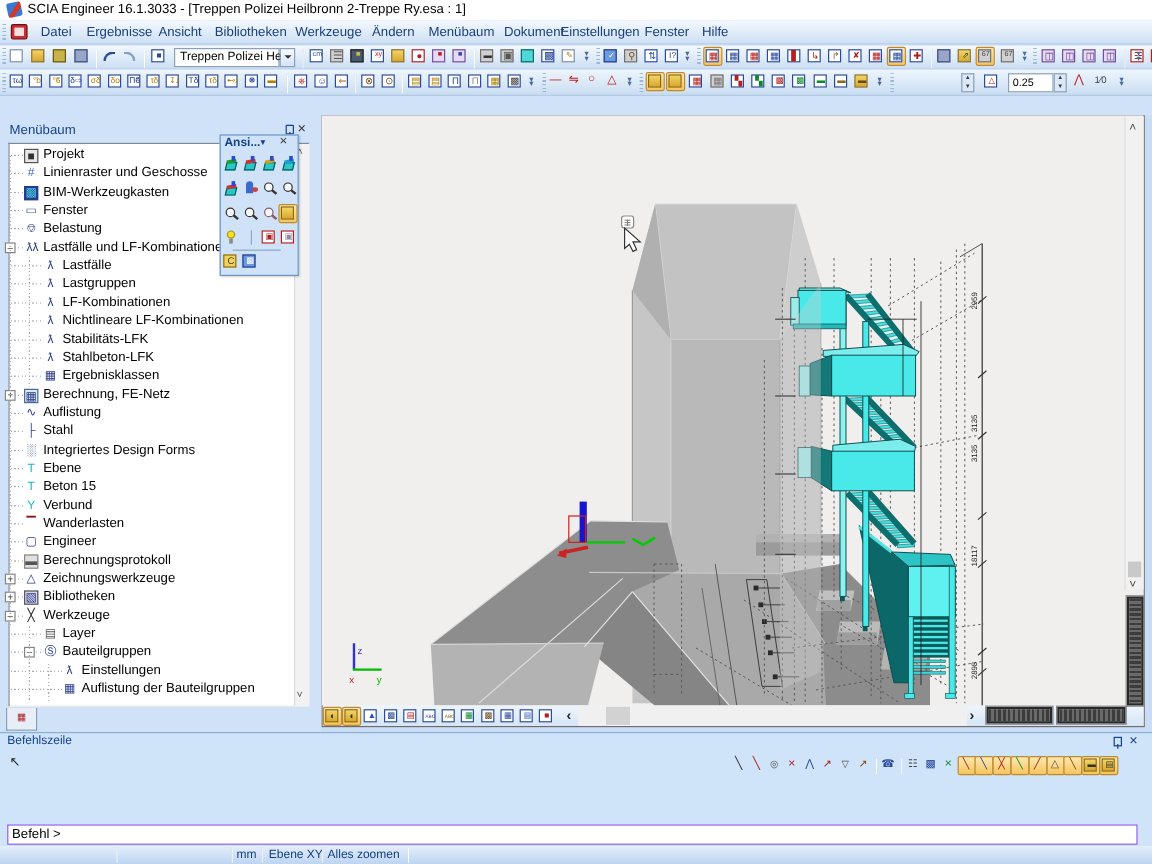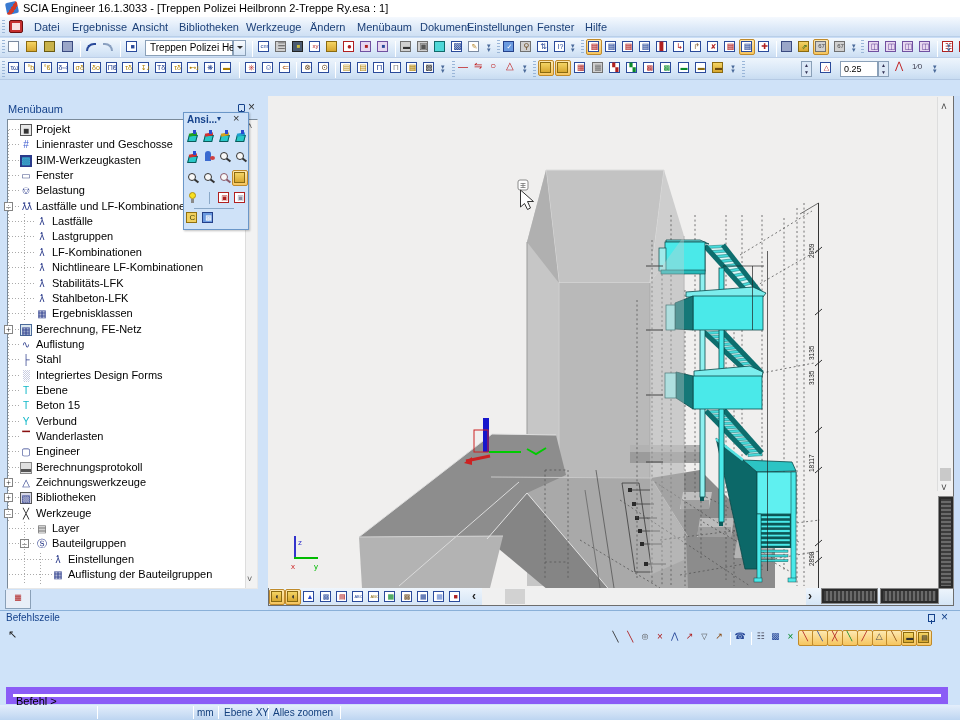--- a/index.html
+++ b/index.html
@@ -780,21 +780,21 @@
   </div>
 <div style="position:absolute;left:901.1999999999991px;top:630px;width:16px;height:16px;background:linear-gradient(#fde8b0,#f6c55e);border:1px solid #c08a2a;border-radius:2px;"></div>
 <div style="position:absolute;left:903.1999999999991px;top:632px;width:11px;height:11px;background:linear-gradient(#f4d464,#d8a830);border:1px solid #8a6a10;">
     <div style="position:absolute;left:0;top:-1px;width:11px;text-align:center;font-size:9px;line-height:11px;color:#333;font-size:7px;">▬</div>
   </div>
 <div style="position:absolute;left:915.9999999999991px;top:630px;width:16px;height:16px;background:linear-gradient(#fde8b0,#f6c55e);border:1px solid #c08a2a;border-radius:2px;"></div>
 <div style="position:absolute;left:917.9999999999991px;top:632px;width:11px;height:11px;background:linear-gradient(#f4d464,#d8a830);border:1px solid #8a6a10;">
     <div style="position:absolute;left:0;top:-1px;width:11px;text-align:center;font-size:9px;line-height:11px;color:#333;font-size:7px;">▤</div>
   </div>
 <div style="position:absolute;left:8px;top:628px;white-space:nowrap;font-size:11px;color:#222;">↖</div>
-<div style="position:absolute;left:6px;top:687px;width:942px;height:17px;background:#fff;border:7px solid #8b5cf6;">
+<div style="position:absolute;left:6px;top:687px;width:942px;height:17px;background:#fff;border:1px solid #8b5cf6;">
     <div style="position:absolute;left:3px;top:1px;white-space:nowrap;font-size:11px;color:#000;">Befehl &gt;</div>
   </div>
 <div style="position:absolute;left:0px;top:705px;width:960px;height:15px;background:linear-gradient(#e4eefb,#bdd5f1);"></div>
 <div style="position:absolute;left:97px;top:706px;width:1px;height:13px;background:#9ab4d4;border-right:1px solid #fff;"></div>
 <div style="position:absolute;left:193px;top:706px;width:1px;height:13px;background:#9ab4d4;border-right:1px solid #fff;"></div>
 <div style="position:absolute;left:218px;top:706px;width:1px;height:13px;background:#9ab4d4;border-right:1px solid #fff;"></div>
 <div style="position:absolute;left:268px;top:706px;width:1px;height:13px;background:#9ab4d4;border-right:1px solid #fff;"></div>
 <div style="position:absolute;left:340px;top:706px;width:1px;height:13px;background:#9ab4d4;border-right:1px solid #fff;"></div>
 <div style="position:absolute;left:197px;top:707px;white-space:nowrap;font-size:10px;color:#123f7d;">mm</div>
 <div style="position:absolute;left:224px;top:707px;white-space:nowrap;font-size:10px;color:#123f7d;">Ebene XY</div>

